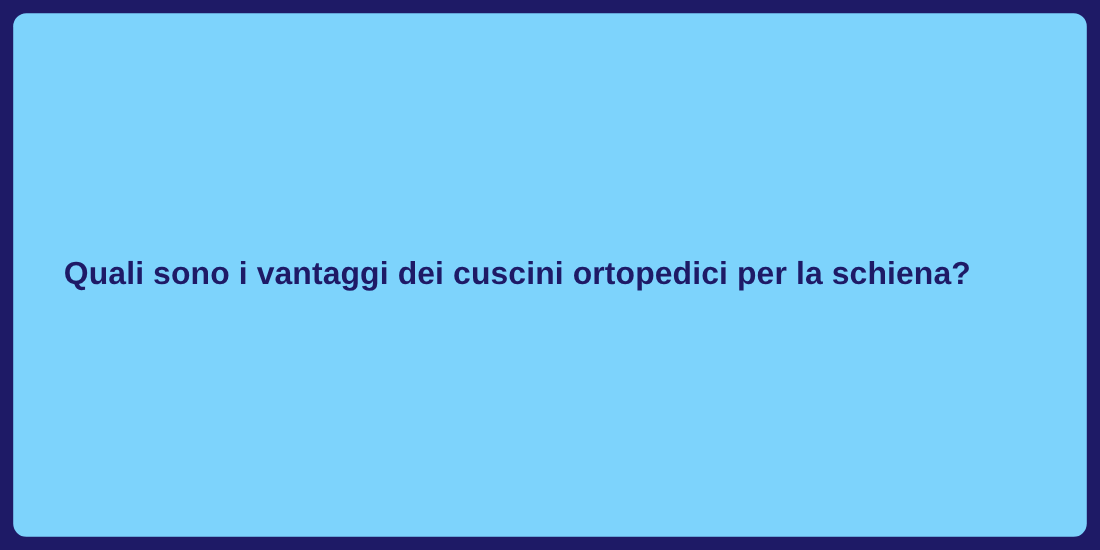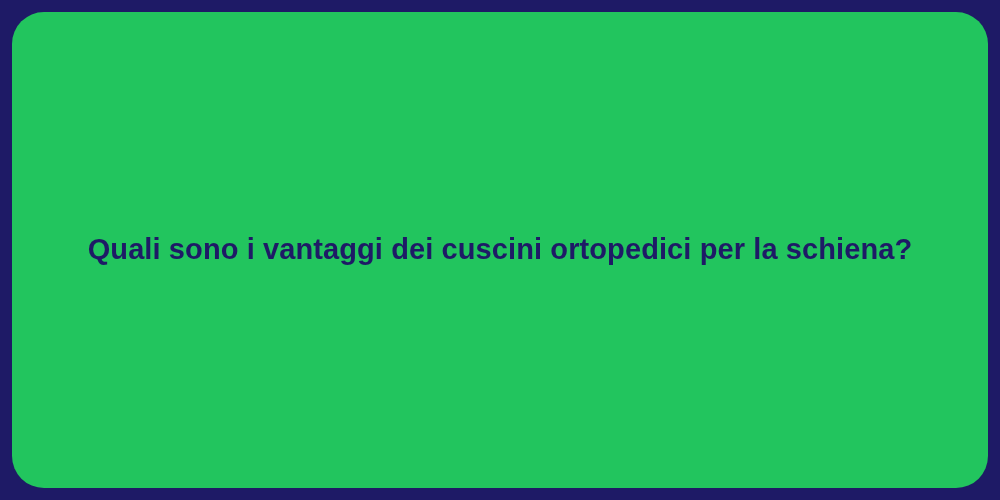--- a/index.html
+++ b/index.html
@@ -20,25 +20,25 @@
     width: 1000px;
     height: 500px;
     background: #1E1A66;
     padding: 12px;
   }
 
   .card-panel {
     box-sizing: border-box;
     width: 100%;
     height: 100%;
-    background: #22c55e;
-    border-radius: 32px;
+    background: #7dd3fc;
+    border-radius: 12px;
     display: flex;
     align-items: center;
-    justify-content: center;
+    justify-content: flex-start;
     padding: 0 46px;
   }
 
   .headline {
     margin: 0;
     color: #1E1A66;
     font-family: "Liberation Sans", sans-serif;
     font-size: 29px;
     font-weight: bold;
     line-height: 1.3;

